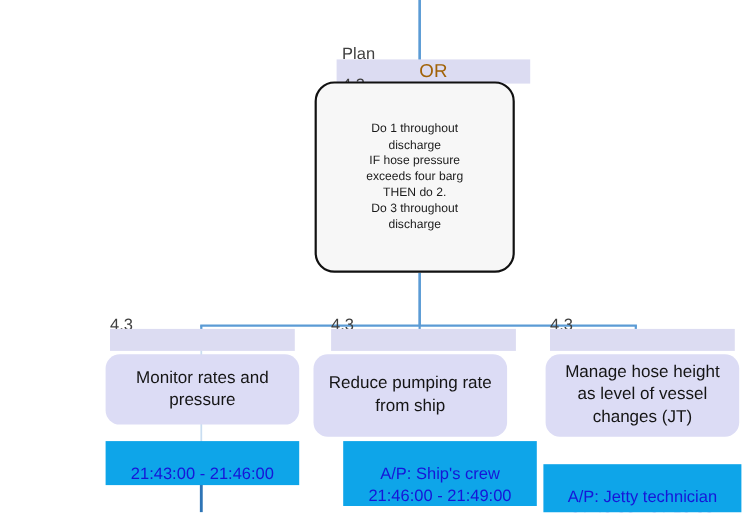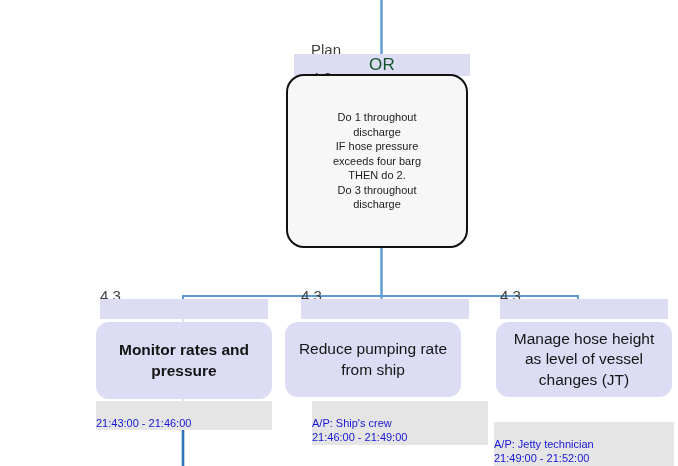--- a/index.html
+++ b/index.html
@@ -36,22 +36,23 @@
     background: #dcdcf2;
     color: #3b3b3b;
     font-size: 15.5px;
     line-height: 1.4;
     text-align: center;
     white-space: nowrap;
     overflow: hidden;
   }
   .plan-bar.or-bar {
     font-size: 17px;
-    color: #14532d;
+    color: #a16207;
     letter-spacing: .2px;
+    margin-left: 12px;
   }
 
   
   .step-label {
     position: absolute;
     font-size: 15px;
     color: #3f3f3f;
     line-height: 1.05;
     white-space: nowrap;
   }
@@ -98,25 +99,25 @@
   .task-node .task-text {
     font-size: 15.5px;
     line-height: 1.3;
     color: #151515;
     text-align: center;
   }
 
   
   .task-meta {
     position: absolute;
-    background: #e5e5e5;
+    background: #0ea5e9;
     color: #1616d8;
-    font-size: 11px;
+    font-size: 15px;
     line-height: 1.32;
-    text-align: left;
+    text-align: center;
     white-space: pre-line;
     z-index: 3;
   }
 </style>
 </head>
 <body>
 
 <div id="canvas">
 
   <svg id="connector-layer" viewBox="0 0 678 466" width="678" height="466">
@@ -158,21 +159,21 @@
 THEN do 2.
 Do 3 throughout
 discharge</div>
   </div>
 
   <div class="step-label" style="left:100px; top:288px;">
     <span class="num-top">4.3</span>
     <span class="num-bot">.1</span>
   </div>
   <div class="plan-bar" style="left:100px; top:299px; width:168px; height:20px;"></div>
-  <div class="task-node" style="left:96px; top:322px; width:176px; height:77px;font-weight:bold;">
+  <div class="task-node" style="left:96px; top:322px; width:176px; height:64px;">
     <div class="task-text">Monitor rates and pressure</div>
   </div>
   <div class="task-meta" style="left:96px; top:401px; width:176px;">
     <span>21:43:00 - 21:46:00</span>
   </div>
 
   <div class="step-label" style="left:301px; top:288px;">
     <span class="num-top">4.3</span>
     <span class="num-bot">.2</span>
   </div>

